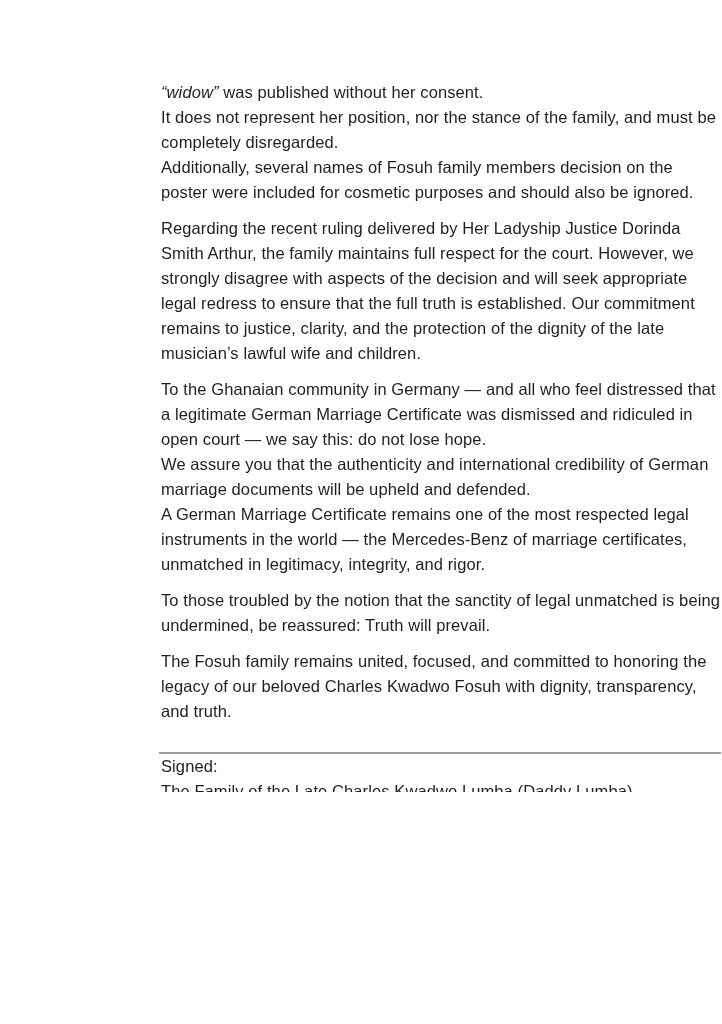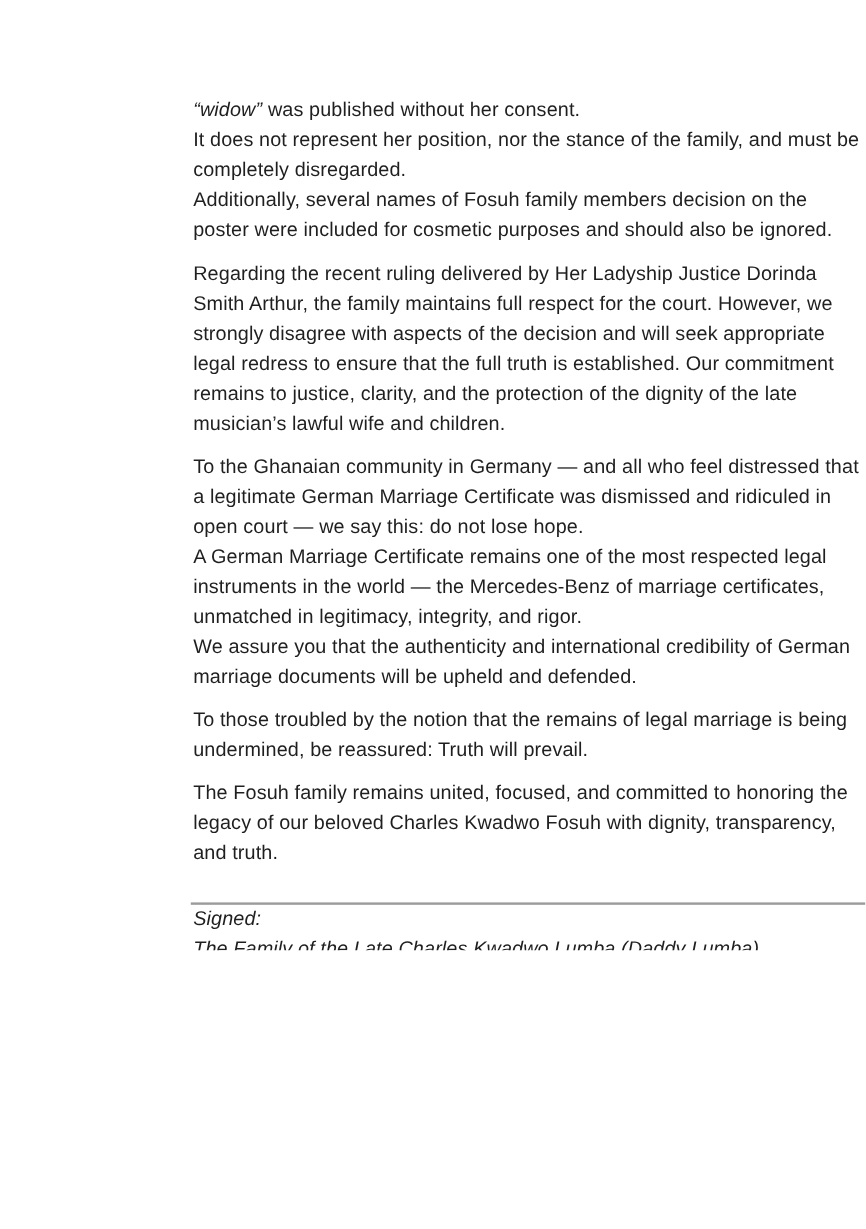--- a/index.html
+++ b/index.html
@@ -35,47 +35,46 @@
     font-style: italic;
   }
   hr.rule {
     border: none;
     border-top: 2px solid #9b9b9b;
     width: 562px;
     margin: 28px 0 0 -2px;
   }
   .sig-block {
     margin-top: 20px;
-    font-style: italic;
   }
 </style>
 </head>
 <body>
 
 <div class="page">
   <div class="content">
 
     <p class="para">
       <span class="line"><em class="it">“widow”</em><span> was published without her consent.</span></span>
       <span class="line">It does not represent her position, nor the stance of the family, and must be completely disregarded.</span>
       <span class="line">Additionally, several names of Fosuh family members decision on the poster were included for cosmetic purposes and should also be ignored.</span>
     </p>
 
     <p class="para">
       <span class="line">Regarding the recent ruling delivered by Her Ladyship Justice Dorinda Smith Arthur, the family maintains full respect for the court. However, we strongly disagree with aspects of the decision and will seek appropriate legal redress to ensure that the full truth is established. Our commitment remains to justice, clarity, and the protection of the dignity of the late musician’s lawful wife and children.</span>
     </p>
 
     <p class="para">
       <span class="line">To the Ghanaian community in Germany — and all who feel distressed that a legitimate German Marriage Certificate was dismissed and ridiculed in open court — we say this: do not lose hope.</span>
+      <span class="line">We assure you that the authenticity and international credibility of German marriage documents will be upheld and defended.</span>
       <span class="line">A German Marriage Certificate remains one of the most respected legal instruments in the world — the Mercedes-Benz of marriage certificates, unmatched in legitimacy, integrity, and rigor.</span>
-      <span class="line">We assure you that the authenticity and international credibility of German marriage documents will be upheld and defended.</span>
     </p>
 
     <p class="para">
-      <span class="line">To those troubled by the notion that the remains of legal marriage is being undermined, be reassured: Truth will prevail.</span>
+      <span class="line">To those troubled by the notion that the sanctity of legal unmatched is being undermined, be reassured: Truth will prevail.</span>
     </p>
 
     <p class="para">
       <span class="line">The Fosuh family remains united, focused, and committed to honoring the legacy of our beloved Charles Kwadwo Fosuh with dignity, transparency, and truth.</span>
     </p>
 
     <hr class="rule">
 
     <p class="para sig-block">
       <span class="line">Signed:</span>

